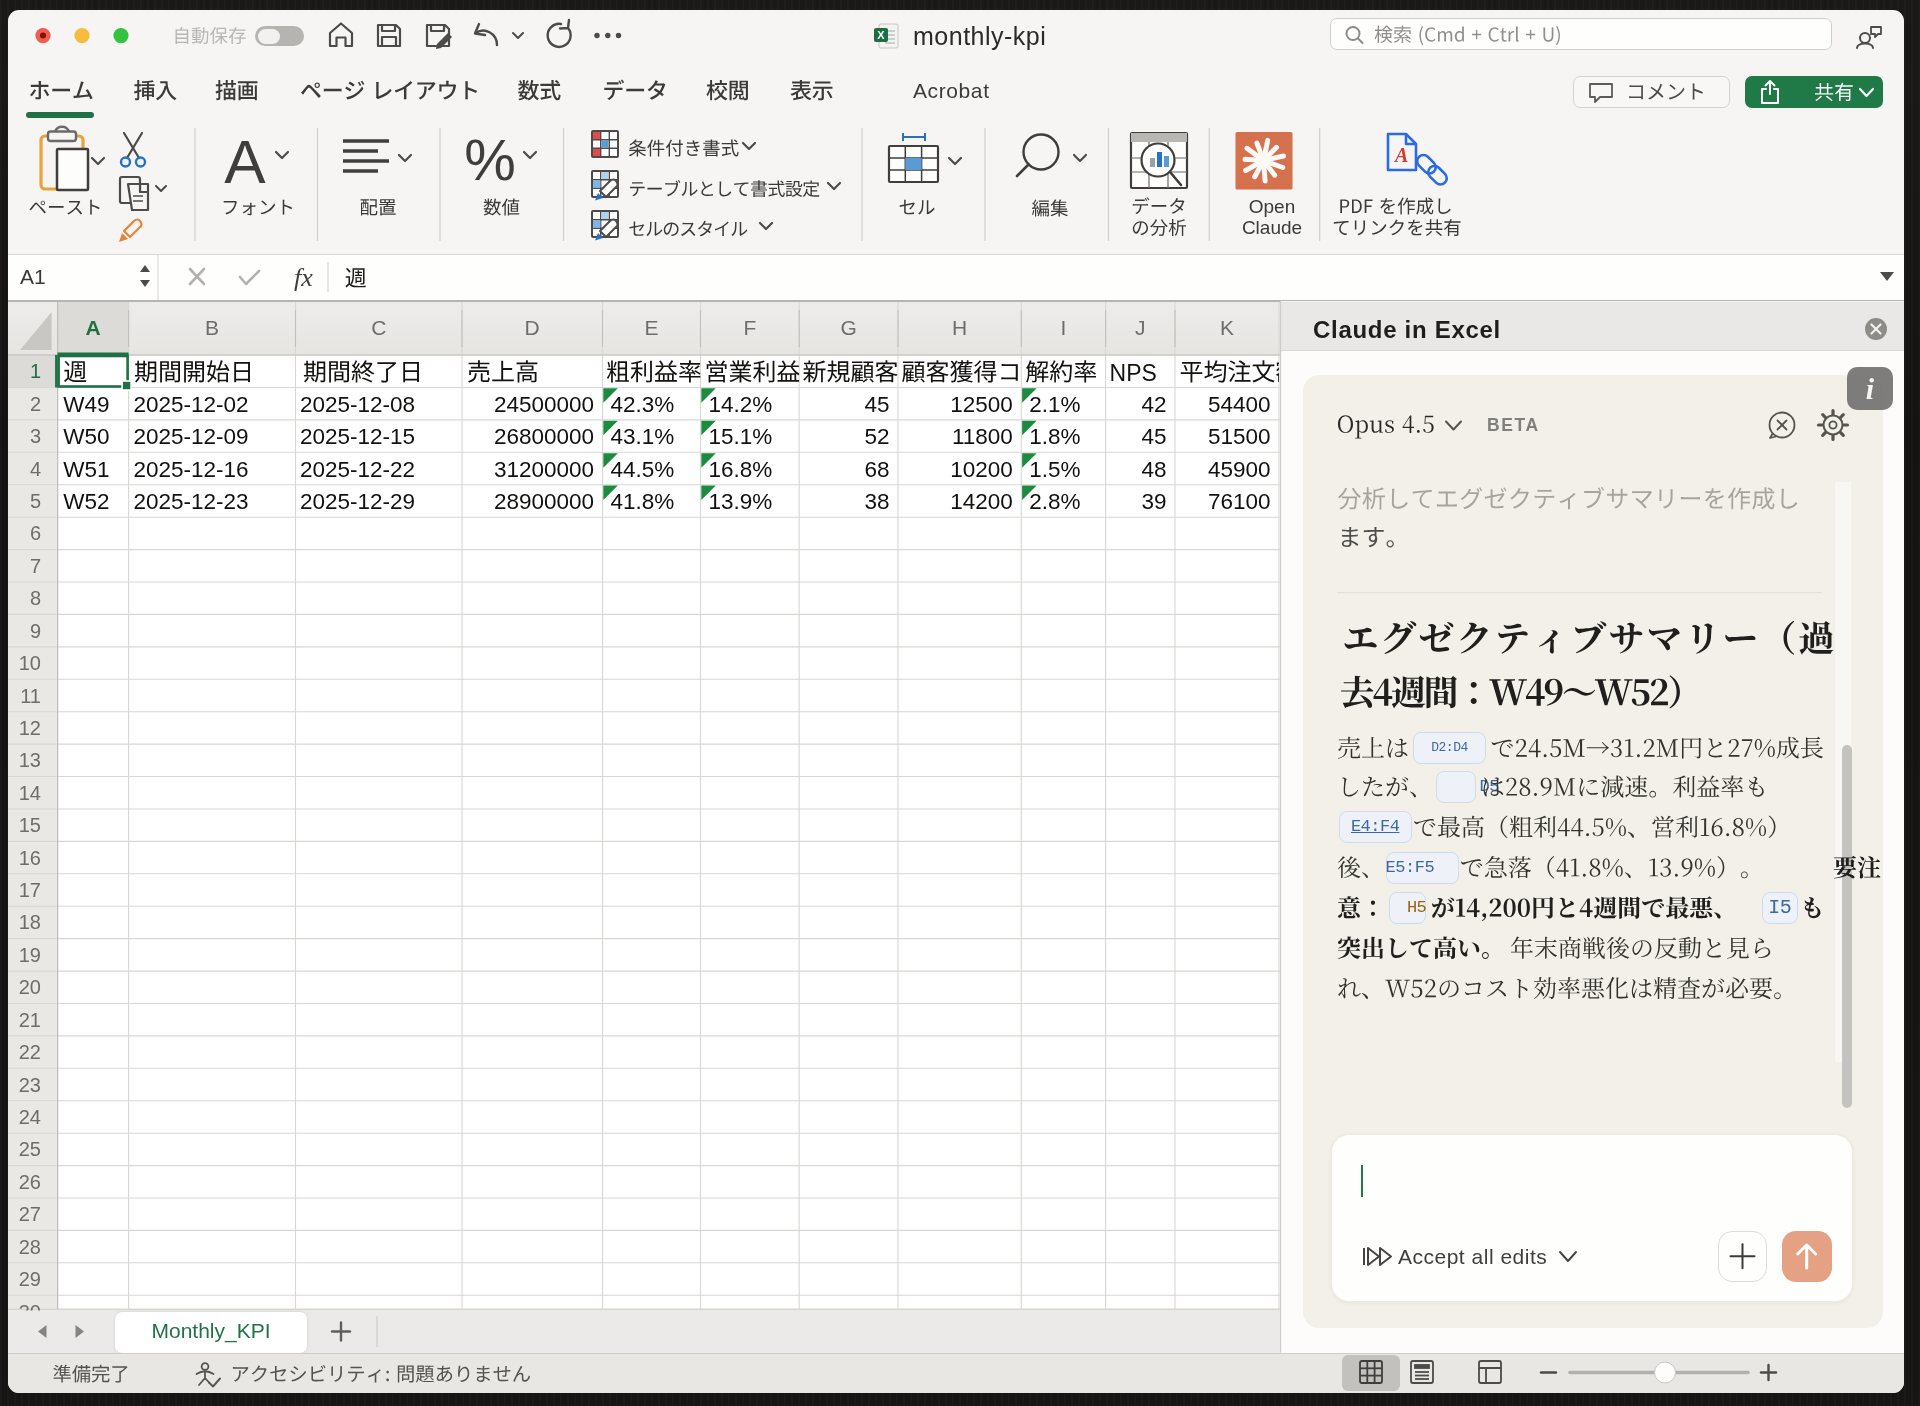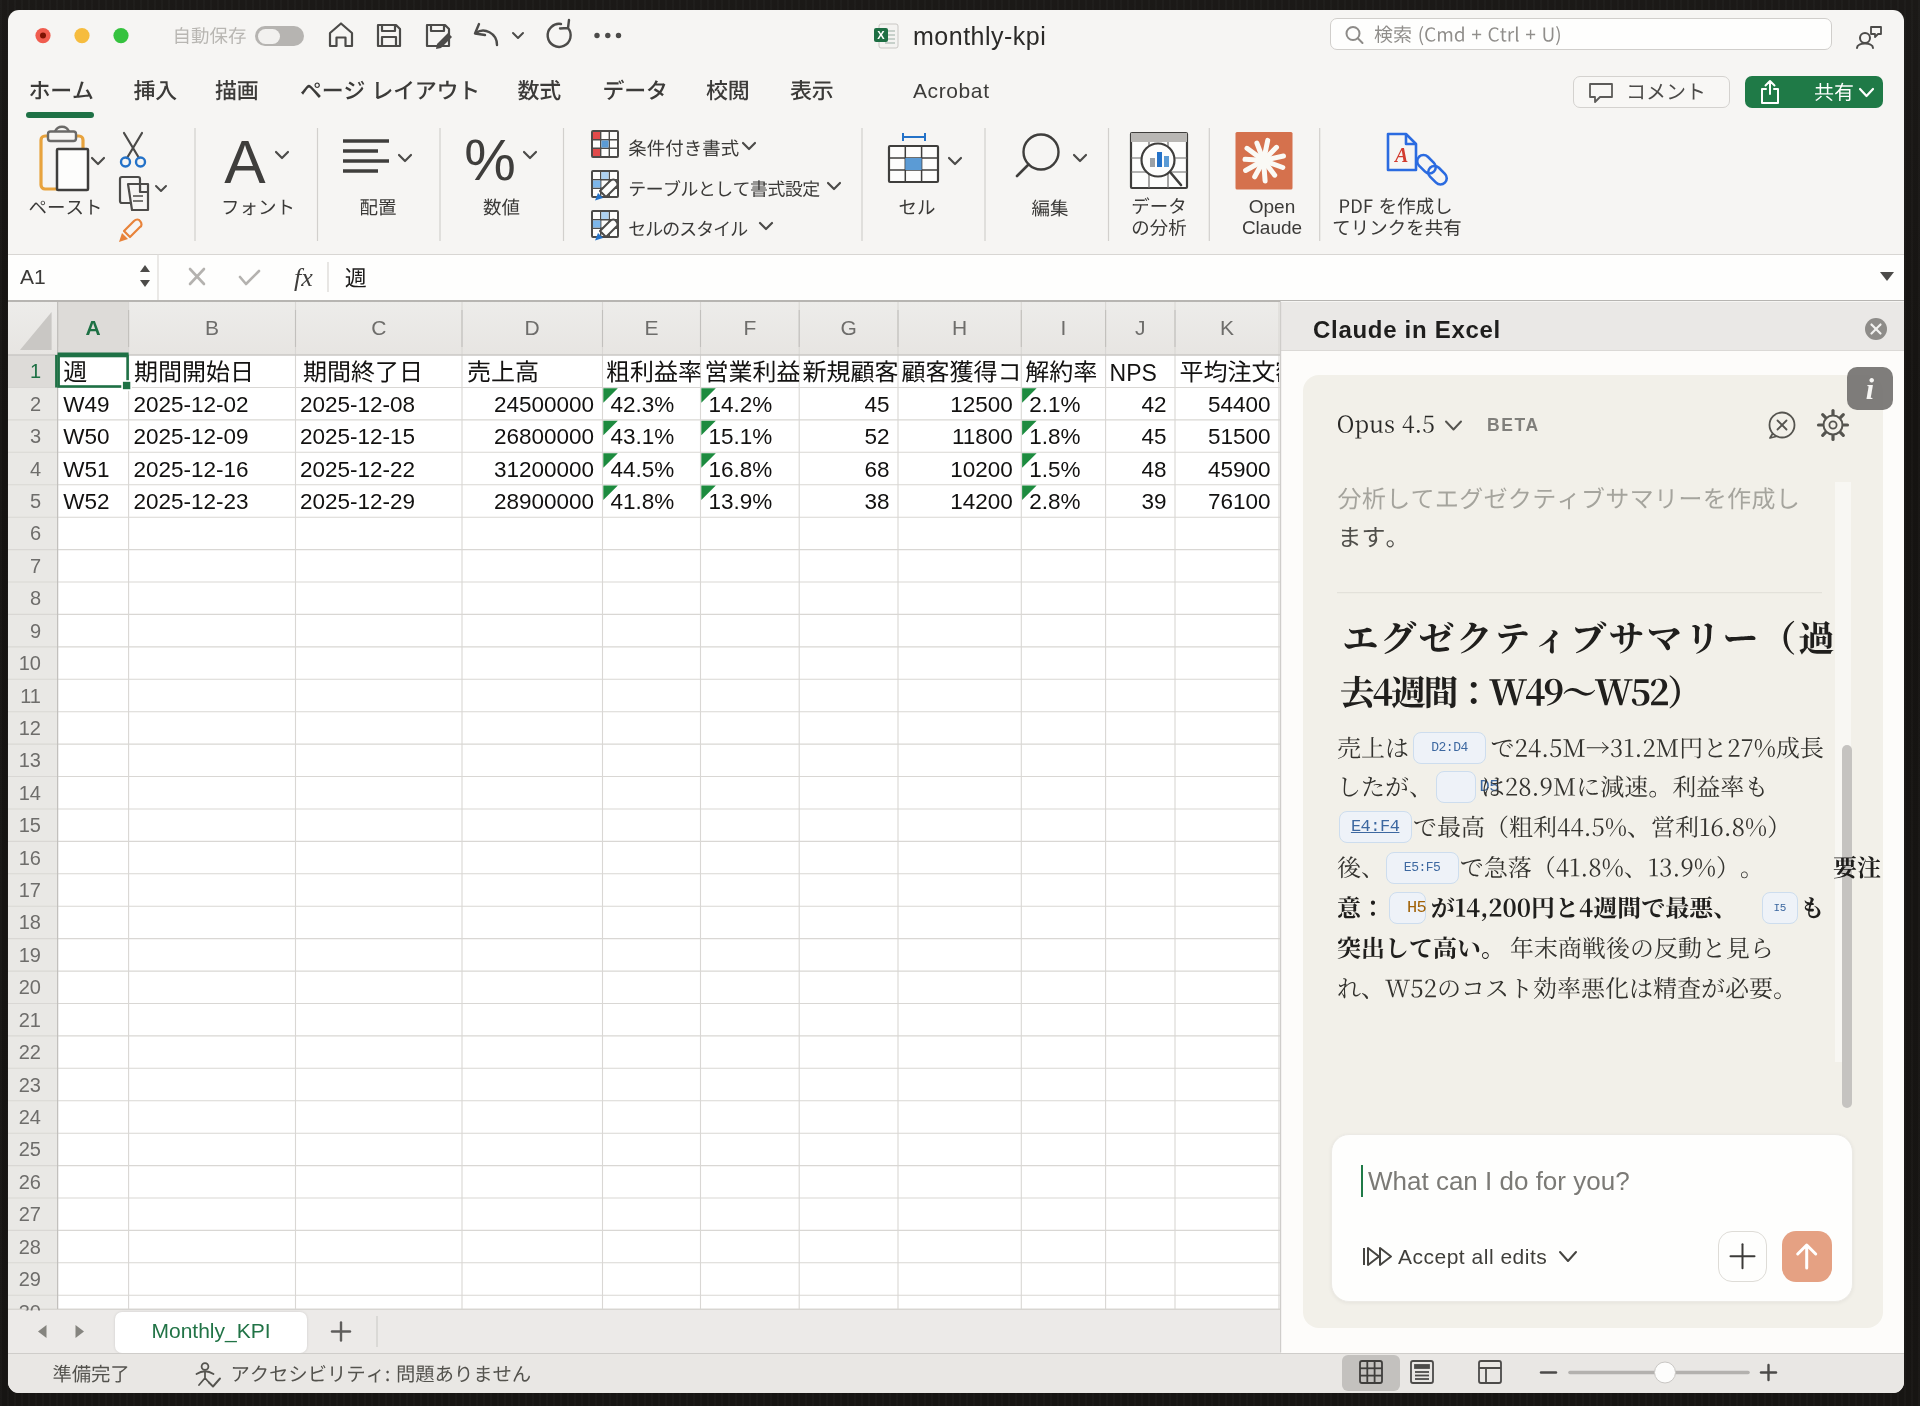--- a/index.html
+++ b/index.html
@@ -45,28 +45,27 @@
 <div style="left:1833.5px;top:735px;width:10.5px;height:363px;background:#c5c3c0;border-radius:6px;"></div>
 <div style="left:1839px;top:357px;width:46px;height:43px;background:rgba(116,114,112,0.92);border-radius:10px;"></div>
 <div style="left:1479px;top:403px;width:100px;height:24px;font-size:17.5px;color:#807f7b;line-height:24px;font-weight:bold;letter-spacing:1.6px;">BETA</div>
 <div style="left:1405px;top:722.0px;width:73px;height:32.4px;background:#eef2f8;border:1.4px solid #cdddee;border-radius:8px;"></div>
 <div style="left:1405px;top:722.0px;width:73px;height:32.4px;font-size:13px;color:#3d68a0;line-height:32.4px;text-align:center;font-family:'Liberation Mono',monospace;letter-spacing:-0.5px;">D2:D4</div>
 <div style="left:1427.6px;top:760.8px;width:40.5px;height:32.4px;background:#eef2f8;border:1.4px solid #cdddee;border-radius:8px;"></div>
 <div style="left:1427.6px;top:760.8px;width:40.5px;height:32px;font-size:17px;color:#3d68a0;line-height:32.4px;text-align:center;font-family:'Liberation Mono',monospace;letter-spacing:-0.5px;padding-left:44px;">D5</div>
 <div style="left:1330.7px;top:801.1px;width:73px;height:32.4px;background:#eef2f8;border:1.4px solid #cdddee;border-radius:8px;"></div>
 <div style="left:1330.7px;top:801.1px;width:73px;height:32.4px;font-size:17px;color:#3d68a0;line-height:32.4px;text-align:center;font-family:'Liberation Mono',monospace;letter-spacing:-0.5px;text-decoration:underline;">E4:F4</div>
 <div style="left:1377.6px;top:841.5px;width:73px;height:32.4px;background:#eef2f8;border:1.4px solid #cdddee;border-radius:8px;"></div>
-<div style="left:1377.6px;top:841.5px;width:73px;height:32.4px;font-size:13px;color:#3d68a0;line-height:32.4px;text-align:center;font-family:'Liberation Mono',monospace;letter-spacing:-0.5px;">E5:F5</div>
+<div style="left:1377.6px;top:841.5px;width:73px;height:32.4px;font-size:17px;color:#3d68a0;line-height:32.4px;font-family:'Liberation Mono',monospace;letter-spacing:-0.5px;">E5:F5</div>
 <div style="left:1380.8px;top:881.8px;width:37.5px;height:32.4px;background:#eef2f8;border:1.4px solid #cdddee;border-radius:8px;"></div>
 <div style="left:1380.8px;top:881.8px;width:37.5px;height:32.4px;font-size:17px;color:#a16207;line-height:32.4px;text-align:right;font-family:'Liberation Mono',monospace;letter-spacing:-0.5px;">H5</div>
 <div style="left:1753.7px;top:881.8px;width:36px;height:32.4px;background:#eef2f8;border:1.4px solid #cdddee;border-radius:8px;"></div>
-<div style="left:1753.7px;top:881.8px;width:36px;height:32.4px;font-size:11px;color:#3d68a0;line-height:32.4px;text-align:center;font-family:'Liberation Mono',monospace;letter-spacing:-0.5px;">I5</div>
+<div style="left:1753.7px;top:881.8px;width:36px;height:32.4px;font-size:20px;color:#3d68a0;line-height:32.4px;text-align:center;font-family:'Liberation Mono',monospace;letter-spacing:-0.5px;">I5</div>
 <div style="left:1322.7px;top:1124.3px;width:522px;height:167.4px;background:#fefefd;border-radius:18px;box-shadow:0 1px 4px rgba(0,0,0,0.06);border:1px solid #eceae5;"></div>
 <div style="left:1352.5px;top:1155px;width:2.6px;height:32px;background:#1f7a47;"></div>
-<div style="left:1360px;top:1156px;width:420px;height:30px;font-size:26px;color:#7b7a76;line-height:30px;">What can I do for you?</div>
 <div style="left:1390px;top:1233px;width:220px;height:27px;font-size:21px;color:#3f3e3a;line-height:27px;letter-spacing:0.5px;">Accept all edits</div>
 <div style="left:1710.3px;top:1220.7px;width:48.5px;height:51px;background:#fefefd;border:1.4px solid #dedcd7;border-radius:14px;"></div>
 <div style="left:1773.7px;top:1220.7px;width:50px;height:51px;background:#e5a183;border-radius:14px;"></div>
 <svg id="ovl" width="1920" height="1406" viewBox="0 0 1920 1406">
 <circle cx="43" cy="35.6" r="7.6" fill="#f05c4e"></circle>
       <circle cx="43" cy="35.6" r="3" fill="#7e1303"></circle>
 <circle cx="82" cy="35.6" r="7.6" fill="#f6bc3e"></circle>
 <circle cx="121" cy="35.6" r="7.6" fill="#35c23e"></circle>
 <path transform="translate(172.5 42.5) scale(0.018500 -0.018500)" fill="#b8b6b2" d="M239 411H774V264H239ZM239 482V631H774V482ZM239 194H774V46H239ZM455 842C447 802 431 747 416 703H163V-81H239V-25H774V-76H853V703H492C509 741 526 787 542 830Z M1655 827C1655 751 1655 677 1653 606H1534V537H1651C1642 348 1616 185 1529 66V70L1328 49V129H1525V187H1328V248H1523V547H1328V610H1542V669H1328V743C1401 751 1470 760 1524 772L1487 830C1383 806 1201 788 1053 781C1060 765 1068 741 1071 725C1130 727 1195 731 1259 736V669H1042V610H1259V547H1072V248H1259V187H1069V129H1259V42L1042 22L1052 -44C1165 -32 1321 -14 1474 4C1461 -8 1446 -20 1431 -31C1449 -43 1475 -68 1486 -85C1665 48 1710 269 1723 537H1865C1855 171 1843 38 1819 8C1810 -5 1800 -7 1784 -7C1765 -7 1720 -7 1671 -3C1683 -23 1691 -54 1693 -75C1740 -77 1787 -78 1816 -74C1846 -71 1866 -63 1883 -36C1917 6 1927 146 1938 569C1938 578 1938 606 1938 606H1725C1727 677 1728 751 1728 827ZM1134 373H1259V300H1134ZM1328 373H1459V300H1328ZM1134 495H1259V423H1134ZM1328 495H1459V423H1328Z M2452 726H2824V542H2452ZM2380 793V474H2598V350H2306V281H2554C2486 175 2380 74 2277 23C2294 9 2317 -18 2329 -36C2427 21 2528 121 2598 232V-80H2673V235C2740 125 2836 20 2928 -38C2941 -19 2964 7 2981 22C2884 74 2782 175 2718 281H2954V350H2673V474H2899V793ZM2277 837C2219 686 2123 537 2023 441C2036 424 2058 384 2065 367C2102 404 2138 448 2173 496V-77H2245V607C2284 673 2319 744 2347 815Z M3615 359V266H3335V196H3615V10C3615 -4 3611 -8 3594 -9C3576 -10 3516 -10 3449 -8C3460 -29 3469 -58 3473 -80C3559 -80 3615 -79 3648 -68C3682 -57 3691 -35 3691 9V196H3957V266H3691V317C3762 364 3840 430 3894 492L3846 529L3831 525H3420V456H3764C3729 421 3686 385 3645 359ZM3385 840C3373 797 3359 753 3342 709H3063V637H3311C3246 499 3154 370 3032 284C3044 267 3063 234 3072 214C3114 244 3153 278 3188 316V-78H3264V407C3316 478 3360 556 3396 637H3939V709H3426C3440 746 3453 784 3464 821Z"></path>
 <path d="M330 33 L341 23.5 L352 33 L352 46 L345.5 46 L345.5 37.5 L336.5 37.5 L336.5 46 L330 46 Z" fill="none" stroke="#4c4b49" stroke-width="2.2" stroke-linecap="round" stroke-linejoin="round"></path>

